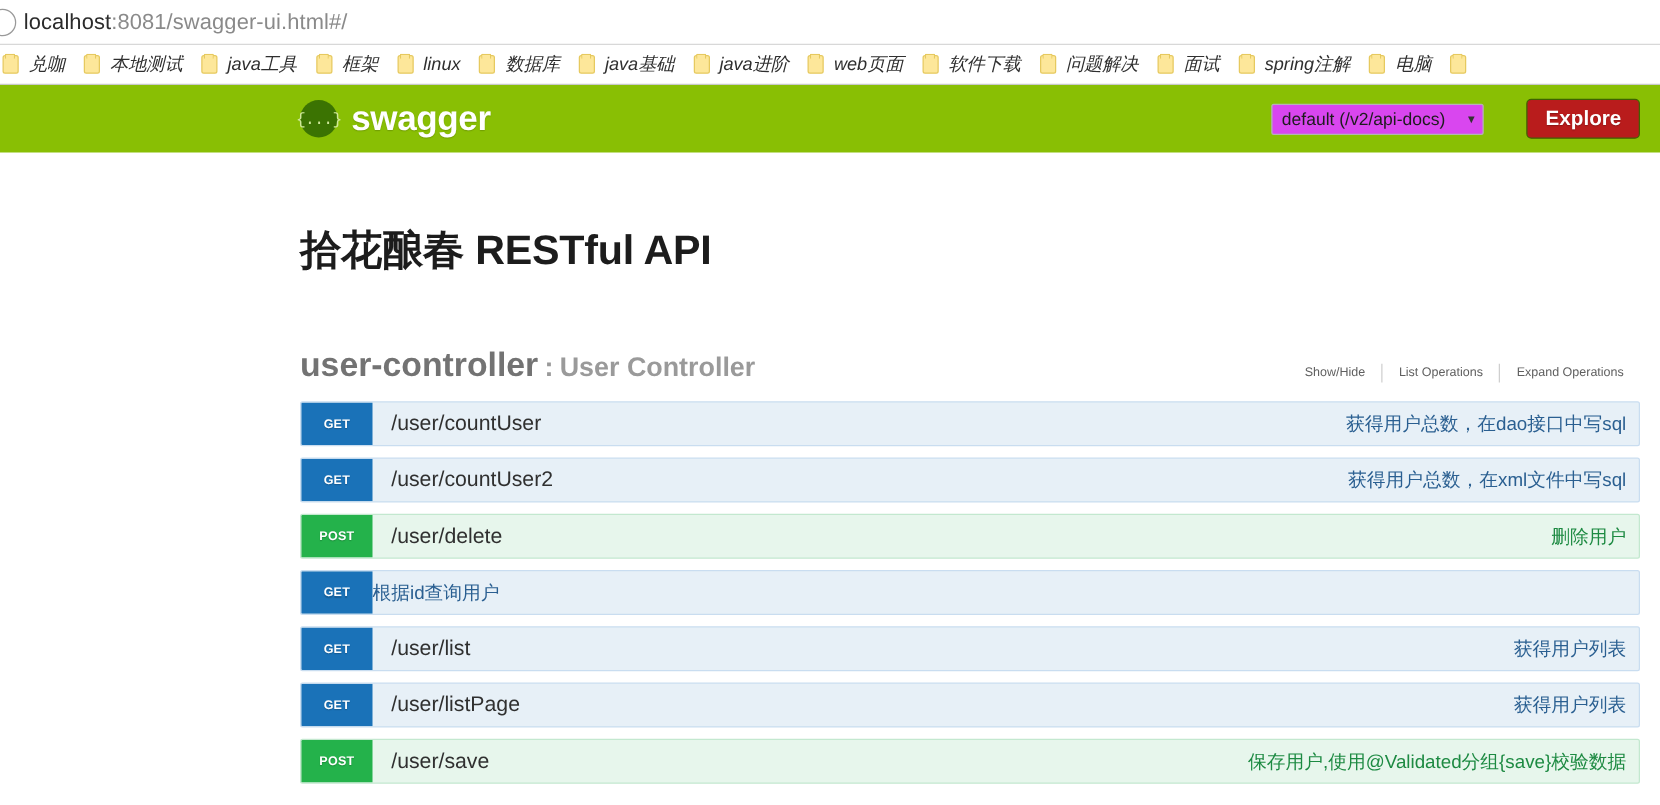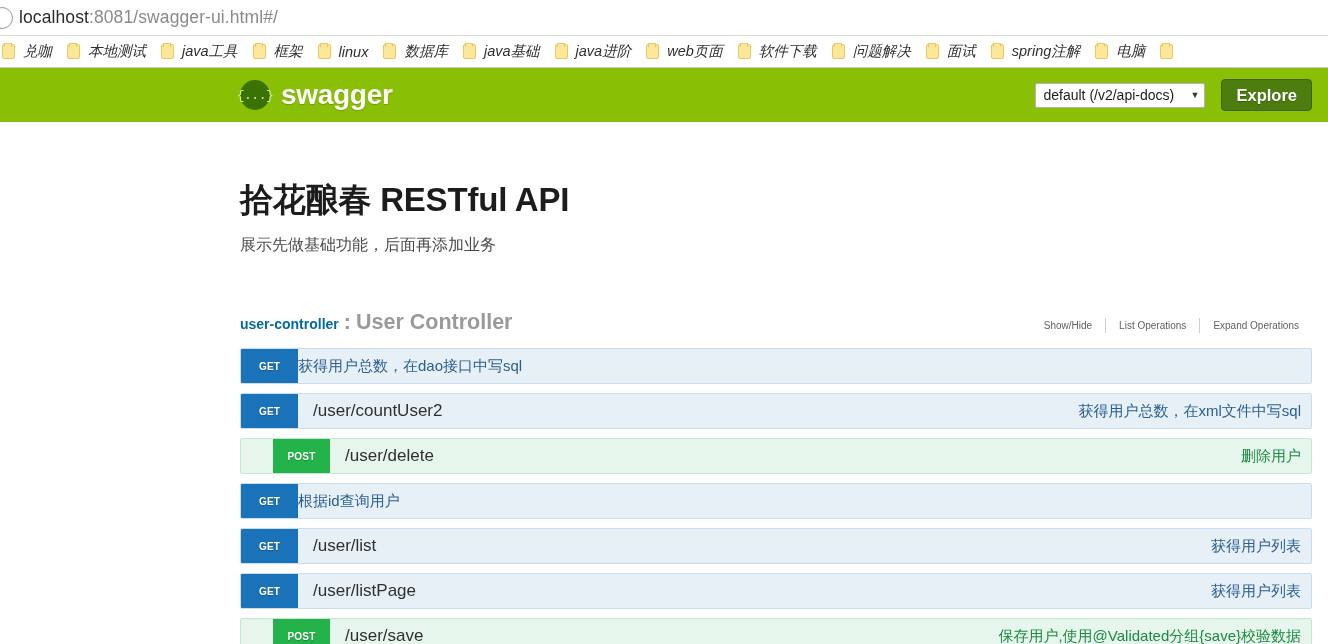--- a/index.html
+++ b/index.html
@@ -122,43 +122,44 @@
   .header-right {
     position: absolute;
     right: 16px;
     display: flex;
     align-items: center;
     gap: 16px;
   }
   .api-select {
     width: 170px;
     height: 25px;
-    background: #ffffff;
+    background: #d946ef;
     border: 1px solid #b4b4b4;
     border-radius: 2px;
     display: flex;
     align-items: center;
     justify-content: space-between;
     padding: 0 5px 0 7px;
     font-size: 14px;
     color: #1c1c1c;
     cursor: pointer;
   }
   .api-select .caret { font-size: 9px; color: #333; margin-left: 4px; }
   .explore-btn {
-    background: #4d7c0f;
+    background: #b91c1c;
     color: #ffffff;
     font-size: 16.5px;
     font-weight: bold;
     border: 1px solid #3f6300;
     border-radius: 4px;
     padding: 7px 14px;
     cursor: pointer;
     text-shadow: 0 1px 1px rgba(0,0,0,0.25);
     line-height: 1;
+    margin-left: 18px;
   }
 
   
   .content {
     padding: 0 16px 0 240px;
     background: #ffffff;
   }
   .api-title {
     font-size: 33px;
     font-weight: bold;
@@ -172,23 +173,23 @@
     margin: 12px 0 0 0;
   }
 
   .resource-head {
     margin-top: 54px;
     display: flex;
     align-items: baseline;
     justify-content: space-between;
   }
   .resource-name {
-    font-size: 14px;
-    font-weight: bold;
-    color: #0369a1;
+    font-size: 27px;
+    font-weight: bold;
+    color: #737373;
   }
   .resource-desc {
     font-size: 21.5px;
     font-weight: bold;
     color: #9a9a9a;
     margin-left: 5px;
   }
   .resource-ops {
     display: flex;
     align-items: center;
@@ -231,21 +232,21 @@
     display: flex;
     align-items: center;
     justify-content: center;
     color: #ffffff;
     font-size: 10px;
     font-weight: bold;
     letter-spacing: 0.2px;
     text-shadow: 0 1px 1px rgba(0,0,0,0.22);
   }
   .op-row.get .op-method { background: #1a72b8; }
-  .op-row.post .op-method { background: #24b24b; margin-left: 32px; }
+  .op-row.post .op-method { background: #24b24b; }
   .op-path {
     flex: 1;
     display: flex;
     align-items: center;
     padding-left: 15px;
     font-size: 17px;
     color: #303030;
   }
   .op-note {
     display: flex;
@@ -344,39 +345,39 @@
       <span>default (/v2/api-docs)</span>
       <span class="caret">▼</span>
     </div>
     <div class="explore-btn">Explore</div>
   </div>
 </div>
 
 <div class="content">
 
   <div class="api-title">拾花酿春 RESTful API</div>
-  <div class="api-subtitle">展示先做基础功能，后面再添加业务</div>
 
   <div class="resource-head">
     <div>
       <span class="resource-name">user-controller</span><span class="resource-desc">:</span><span class="resource-desc">User Controller</span>
     </div>
     <div class="resource-ops">
       <a>Show/Hide</a>
       <span class="divider"></span>
       <a>List Operations</a>
       <span class="divider"></span>
       <a>Expand Operations</a>
     </div>
   </div>
 
   <div class="op-list">
 
     <div class="op-row get">
       <div class="op-method">GET</div>
+      <div class="op-path">/user/countUser</div>
       <div class="op-note">获得用户总数，在dao接口中写sql</div>
     </div>
 
     <div class="op-row get">
       <div class="op-method">GET</div>
       <div class="op-path">/user/countUser2</div>
       <div class="op-note">获得用户总数，在xml文件中写sql</div>
     </div>
 
     <div class="op-row post">

